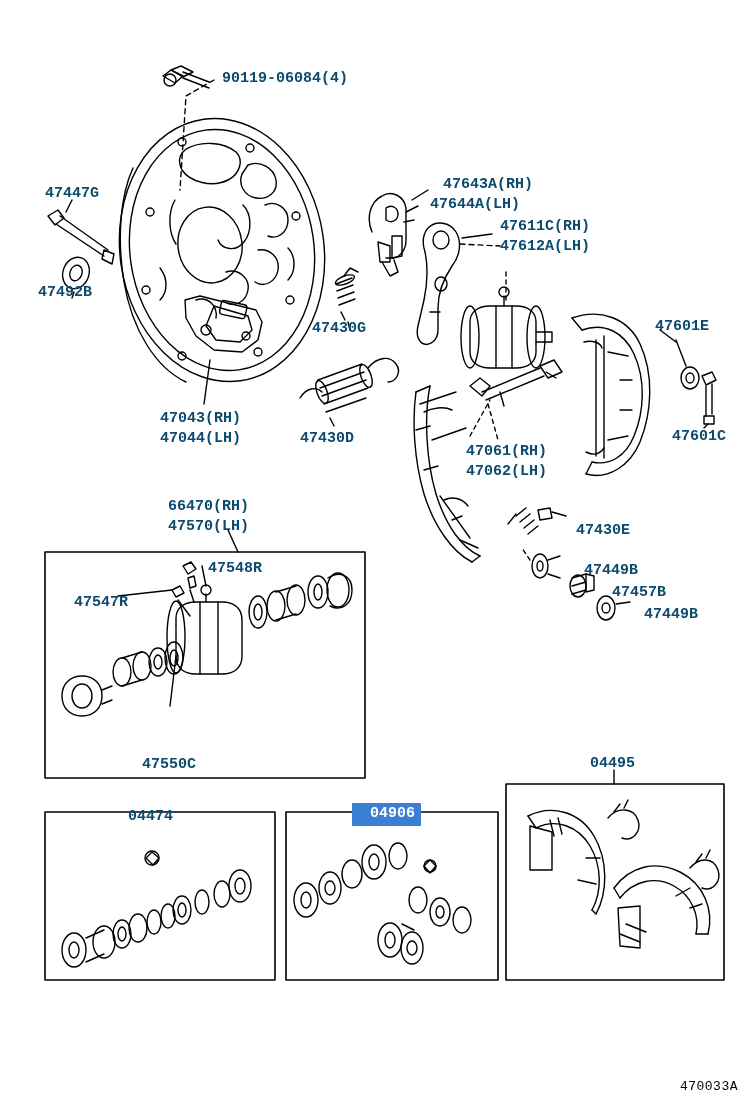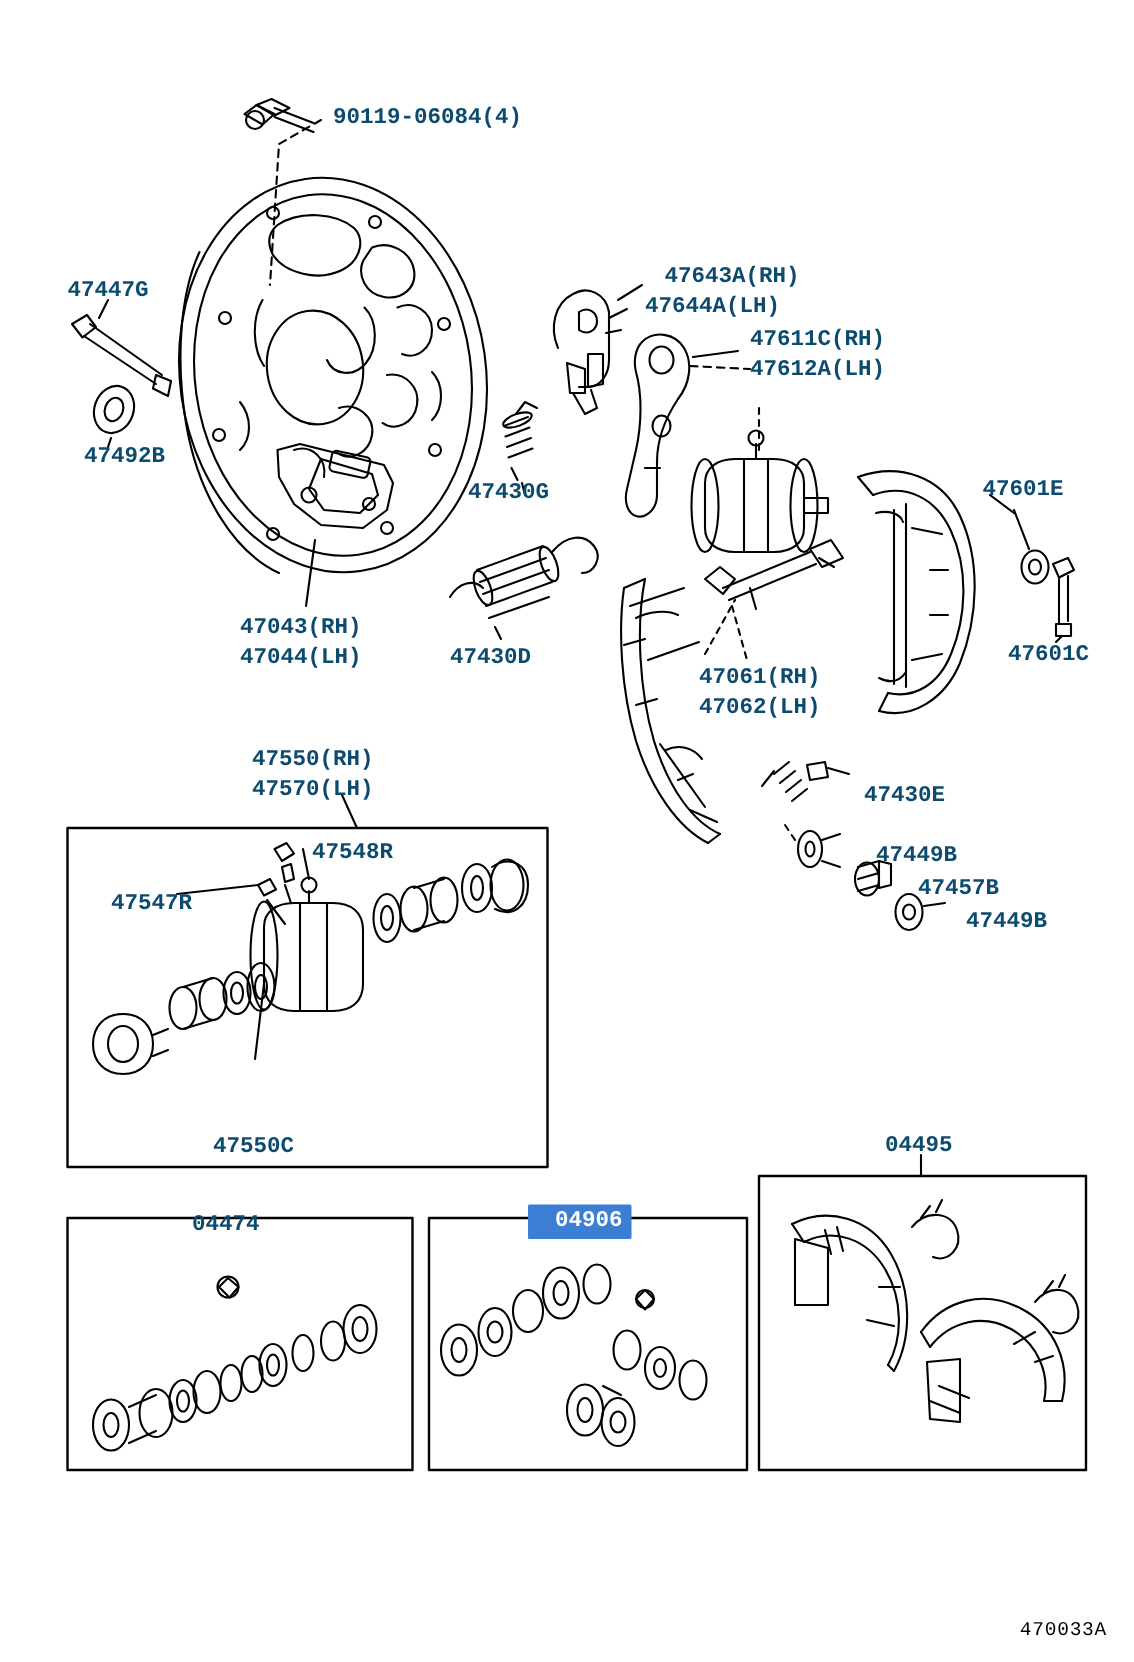--- a/index.html
+++ b/index.html
@@ -376,38 +376,38 @@
     <path d="M204 404 L 210 360"></path>
     <path d="M470 436 L 490 400" stroke-dasharray="4 4"></path>
     <path d="M660 330 L 676 342"></path>
     <path d="M238 552 L 228 530"></path>
     <path d="M186 810 L 160 818" stroke="none"></path>
   </g>
 </svg>
 
 <div class="lbl" style="left:222px;top:70px;">90119-06084(4)</div>
 <div class="lbl" style="left:45px;top:185px;">47447G</div>
-<div class="lbl" style="left:38px;top:296px;margin-left:18px;">47492B</div>
+<div class="lbl" style="left:38px;top:284px;">47492B</div>
 <div class="lbl" style="left:160px;top:410px;">47043(RH)</div>
 <div class="lbl" style="left:160px;top:430px;">47044(LH)</div>
 <div class="lbl" style="left:312px;top:320px;text-align:right;">47430G</div>
 <div class="lbl" style="left:300px;top:430px;">47430D</div>
 <div class="lbl" style="left:443px;top:176px;text-align:right;">47643A(RH)</div>
 <div class="lbl" style="left:430px;top:196px;text-align:center;">47644A(LH)</div>
 <div class="lbl" style="left:500px;top:218px;">47611C(RH)</div>
 <div class="lbl" style="left:500px;top:238px;">47612A(LH)</div>
 <div class="lbl" style="left:655px;top:318px;">47601E</div>
 <div class="lbl" style="left:672px;top:428px;">47601C</div>
 <div class="lbl" style="left:466px;top:443px;">47061(RH)</div>
 <div class="lbl" style="left:466px;top:463px;">47062(LH)</div>
 <div class="lbl" style="left:576px;top:522px;">47430E</div>
 <div class="lbl" style="left:584px;top:562px;">47449B</div>
 <div class="lbl" style="left:612px;top:584px;">47457B</div>
 <div class="lbl" style="left:644px;top:606px;">47449B</div>
-<div class="lbl" style="left:168px;top:498px;">47550(RH)</div>
+<div class="lbl" style="left:168px;top:498px;">66470(RH)</div>
 <div class="lbl" style="left:168px;top:518px;">47570(LH)</div>
 <div class="lbl" style="left:208px;top:560px;">47548R</div>
 <div class="lbl" style="left:74px;top:594px;">47547R</div>
 <div class="lbl" style="left:142px;top:756px;text-align:center;">47550C</div>
 <div class="lbl" style="left:590px;top:755px;">04495</div>
 <div class="lbl" style="left:128px;top:808px;">04474</div>
 <div class="lbl highlight" style="left:352px;top:803px;padding-left:18px;">04906</div>
 
 <div class="footer-code">470033A</div>
 

